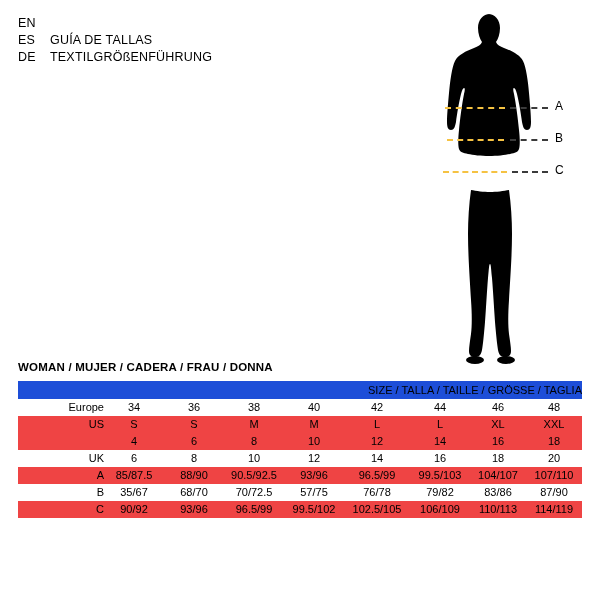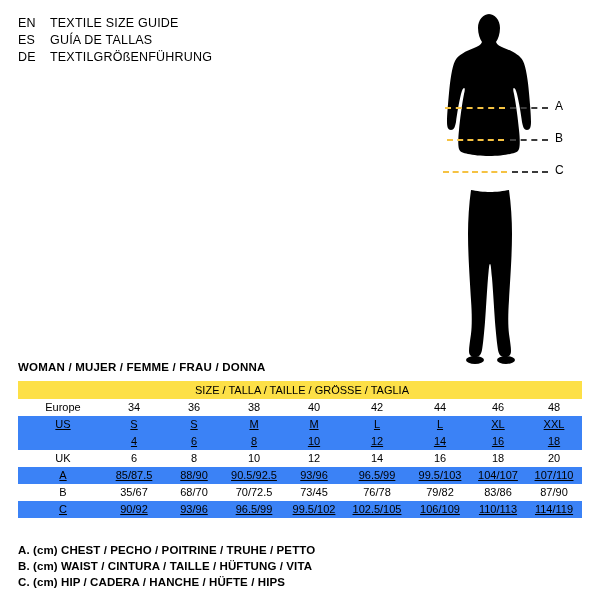--- a/index.html
+++ b/index.html
@@ -98,34 +98,33 @@
     table-layout: fixed;
   }
   table.size-table td {
     padding: 0;
     height: 17px;
     line-height: 17px;
     text-align: center;
     color: #000;
   }
   table.size-table td.rowlabel {
-    text-align: center;
+    text-align: right;
     padding-left: 4px;
   }
   tr.header-row td {
-    background: #fde047;
-    text-align: center;
+    background: #1d4ed8;
+    text-align: right;
     padding-left: 4px;
     font-size: 11px;
     height: 18px;
     line-height: 18px;
   }
   tr.shade td {
-    background: #3b82f6;
-    text-decoration: underline;
+    background: #ef4444;
   }
   tr.plain td {
     background: #ffffff;
   }
 
   
   .legend {
     position: absolute;
     left: 18px;
     top: 542px;
@@ -140,21 +139,20 @@
   }
 </style>
 </head>
 <body>
 
 <div class="page">
 
   <div class="titles">
     <div class="title-row">
       <span class="title-lang">EN</span>
-      <span class="title-text">TEXTILE SIZE GUIDE</span>
     </div>
     <div class="title-row">
       <span class="title-lang">ES</span>
       <span class="title-text">GUÍA DE TALLAS</span>
     </div>
     <div class="title-row">
       <span class="title-lang">DE</span>
       <span class="title-text">TEXTILGRÖßENFÜHRUNG</span>
     </div>
   </div>
@@ -225,21 +223,21 @@
 
     <div class="measure-line" style="left:57px; top:131px; width:57px;"></div>
     <div class="measure-line solid-seg" style="left:120px; top:131px; width:38px;"></div>
     <div class="measure-label" style="left:165px; top:123px;">B</div>
 
     <div class="measure-line" style="left:53px; top:163px; width:64px;"></div>
     <div class="measure-line solid-seg" style="left:122px; top:163px; width:36px;"></div>
     <div class="measure-label" style="left:165px; top:155px;">C</div>
   </div>
 
-  <div class="woman-header">WOMAN / MUJER / FEMME / FRAU / DONNA</div>
+  <div class="woman-header">WOMAN / MUJER / CADERA / FRAU / DONNA</div>
 
   <div class="table-wrap">
     <table class="size-table">
       <colgroup>
         <col style="width:86px">
         <col style="width:60px">
         <col style="width:60px">
         <col style="width:60px">
         <col style="width:60px">
         <col style="width:66px">
@@ -310,21 +308,21 @@
           <td>99.5/103</td>
           <td>104/107</td>
           <td>107/110</td>
         </tr>
 
         <tr class="plain">
           <td class="rowlabel">B</td>
           <td>35/67</td>
           <td>68/70</td>
           <td>70/72.5</td>
-          <td>73/45</td>
+          <td>57/75</td>
           <td>76/78</td>
           <td>79/82</td>
           <td>83/86</td>
           <td>87/90</td>
         </tr>
 
         <tr class="shade">
           <td class="rowlabel">C</td>
           <td>90/92</td>
           <td>93/96</td>
@@ -332,19 +330,14 @@
           <td>99.5/102</td>
           <td>102.5/105</td>
           <td>106/109</td>
           <td>110/113</td>
           <td>114/119</td>
         </tr>
       </tbody>
     </table>
   </div>
 
-  <div class="legend">
-    <div class="legend-row">A. (cm) CHEST / PECHO / POITRINE / TRUHE / PETTO</div>
-    <div class="legend-row">B. (cm) WAIST / CINTURA / TAILLE / HÜFTUNG / VITA</div>
-    <div class="legend-row">C. (cm) HIP / CADERA / HANCHE / HÜFTE / HIPS</div>
-  </div>
 
 </div>
 
 </body></html>

